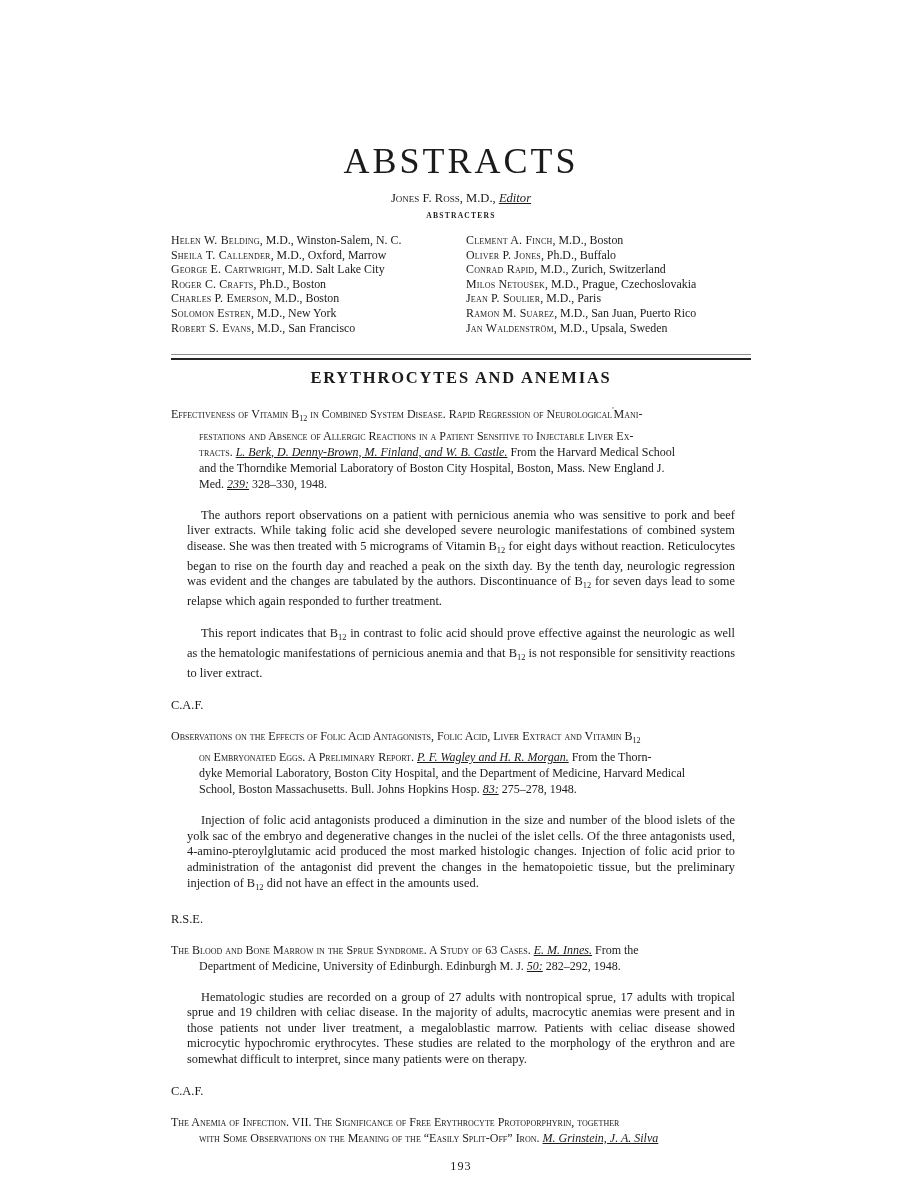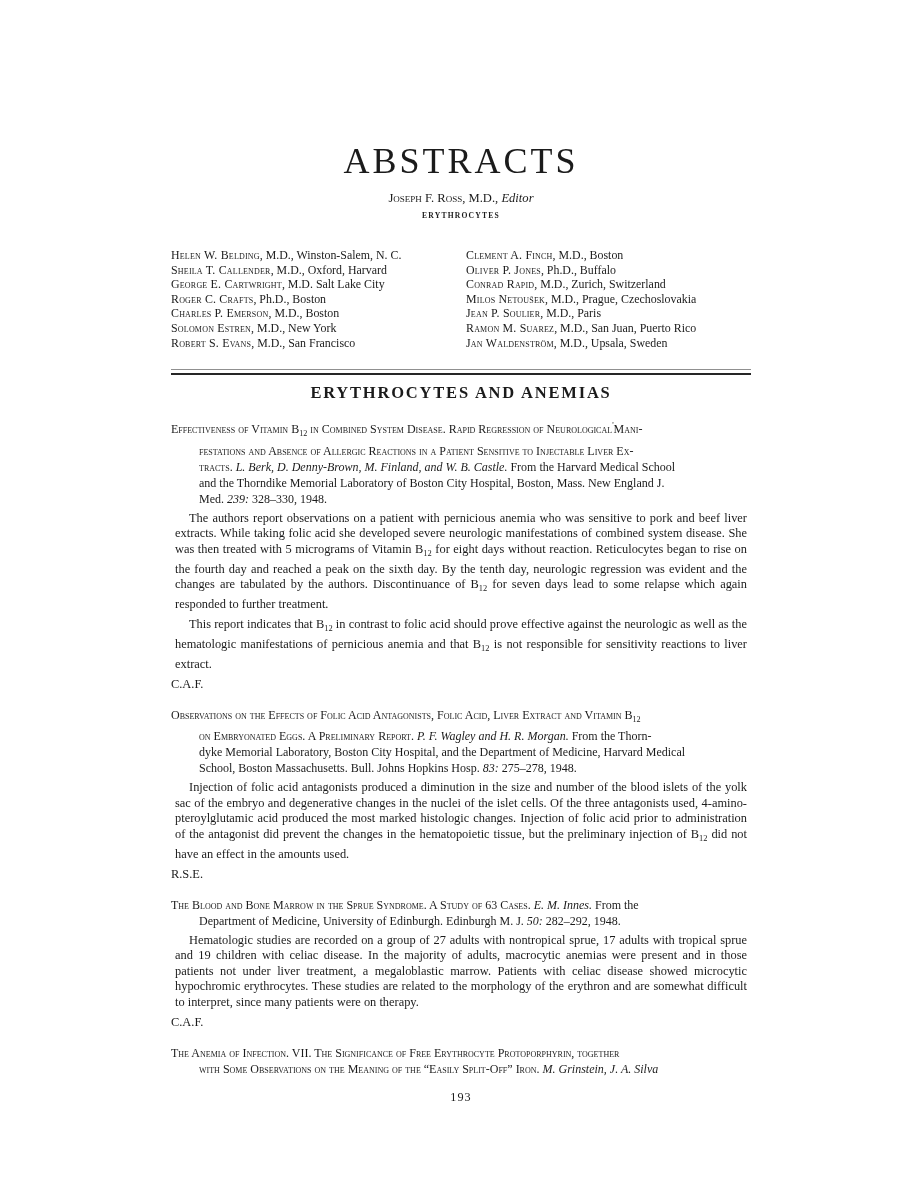--- a/index.html
+++ b/index.html
@@ -31,21 +31,21 @@
   .abstracters-label {
     text-align:center;
     font-size:7.6px;
     font-weight:bold;
     letter-spacing:1.2px;
     margin-top:5px;
   }
   .columns {
     display:flex;
     justify-content:space-between;
-    margin-top:28px;
+    margin-top:13px;
     font-size:11.9px;
     line-height:14.6px;
   }
   .col { white-space:nowrap; }
   .col.left  { width:295px; }
   .col.right { width:285px; }
   .rule {
     margin-top:19px;
     height:3px;
     border-top:1px solid #909090;
@@ -60,65 +60,65 @@
   }
   .abstract { margin-top:15px; }
   .abstract-heading {
     font-size:12px;
     line-height:16px;
     padding-left:28px;
     text-indent:-28px;
   }
   .abstract-body { margin-top:1px; }
   .abstract-para {
-    margin:4px;
+    margin:16px;
     text-align:justify;
     font-size:12.4px;
     line-height:15.6px;
     text-indent:14px;
     font-family:Liberation Serif, serif;
   }
   .signature {
     text-align:left;
     padding-right:38px;
     font-size:12.4px;
     margin-top:3px;
   }
   .page-number {
     text-align:center;
     font-size:12.2px;
     margin-top:13px;
     letter-spacing:1px;
   }
   
   .seg-sc  { font-variant:small-caps; }
-  .seg-i   { font-style:italic; }
+  .seg-i   { font-style:italic;text-decoration:underline; }
   .seg-n   {}
   .seg-sub { vertical-align:sub;   font-size:0.68em; }
   .seg-sup { vertical-align:super; font-size:0.68em; }
   .abstracter .seg-sc { letter-spacing:0.2px; }
 </style>
 </head>
 <body>
 
 <div class="page">
   <div class="content">
 
     <div class="title">ABSTRACTS</div>
 
     <div class="editor-line">
-      <span class="seg-sc">Joseph F. Ross</span><span>, M.D., </span><span class="seg-i">Editor</span>
+      <span class="seg-sc">Jones F. Ross</span><span>, M.D., </span><span class="seg-i">Editor</span>
     </div>
 
-    <div class="abstracters-label">ERYTHROCYTES</div>
+    <div class="abstracters-label">ABSTRACTERS</div>
 
     <div class="columns">
       <div class="col left">
           <div class="abstracter"><span class="seg-sc">Helen W. Belding</span><span>, M.D., Winston-Salem, N. C.</span></div>
-          <div class="abstracter"><span class="seg-sc">Sheila T. Callender</span><span>, M.D., Oxford, Harvard</span></div>
+          <div class="abstracter"><span class="seg-sc">Sheila T. Callender</span><span>, M.D., Oxford, Marrow</span></div>
           <div class="abstracter"><span class="seg-sc">George E. Cartwright</span><span>, M.D. Salt Lake City</span></div>
           <div class="abstracter"><span class="seg-sc">Roger C. Crafts</span><span>, Ph.D., Boston</span></div>
           <div class="abstracter"><span class="seg-sc">Charles P. Emerson</span><span>, M.D., Boston</span></div>
           <div class="abstracter"><span class="seg-sc">Solomon Estren</span><span>, M.D., New York</span></div>
           <div class="abstracter"><span class="seg-sc">Robert S. Evans</span><span>, M.D., San Francisco</span></div>
         </div>
       <div class="col right">
           <div class="abstracter"><span class="seg-sc">Clement A. Finch</span><span>, M.D., Boston</span></div>
           <div class="abstracter"><span class="seg-sc">Oliver P. Jones</span><span>, Ph.D., Buffalo</span></div>
           <div class="abstracter"><span class="seg-sc">Conrad Rapid</span><span>, M.D., Zurich, Switzerland</span></div>

